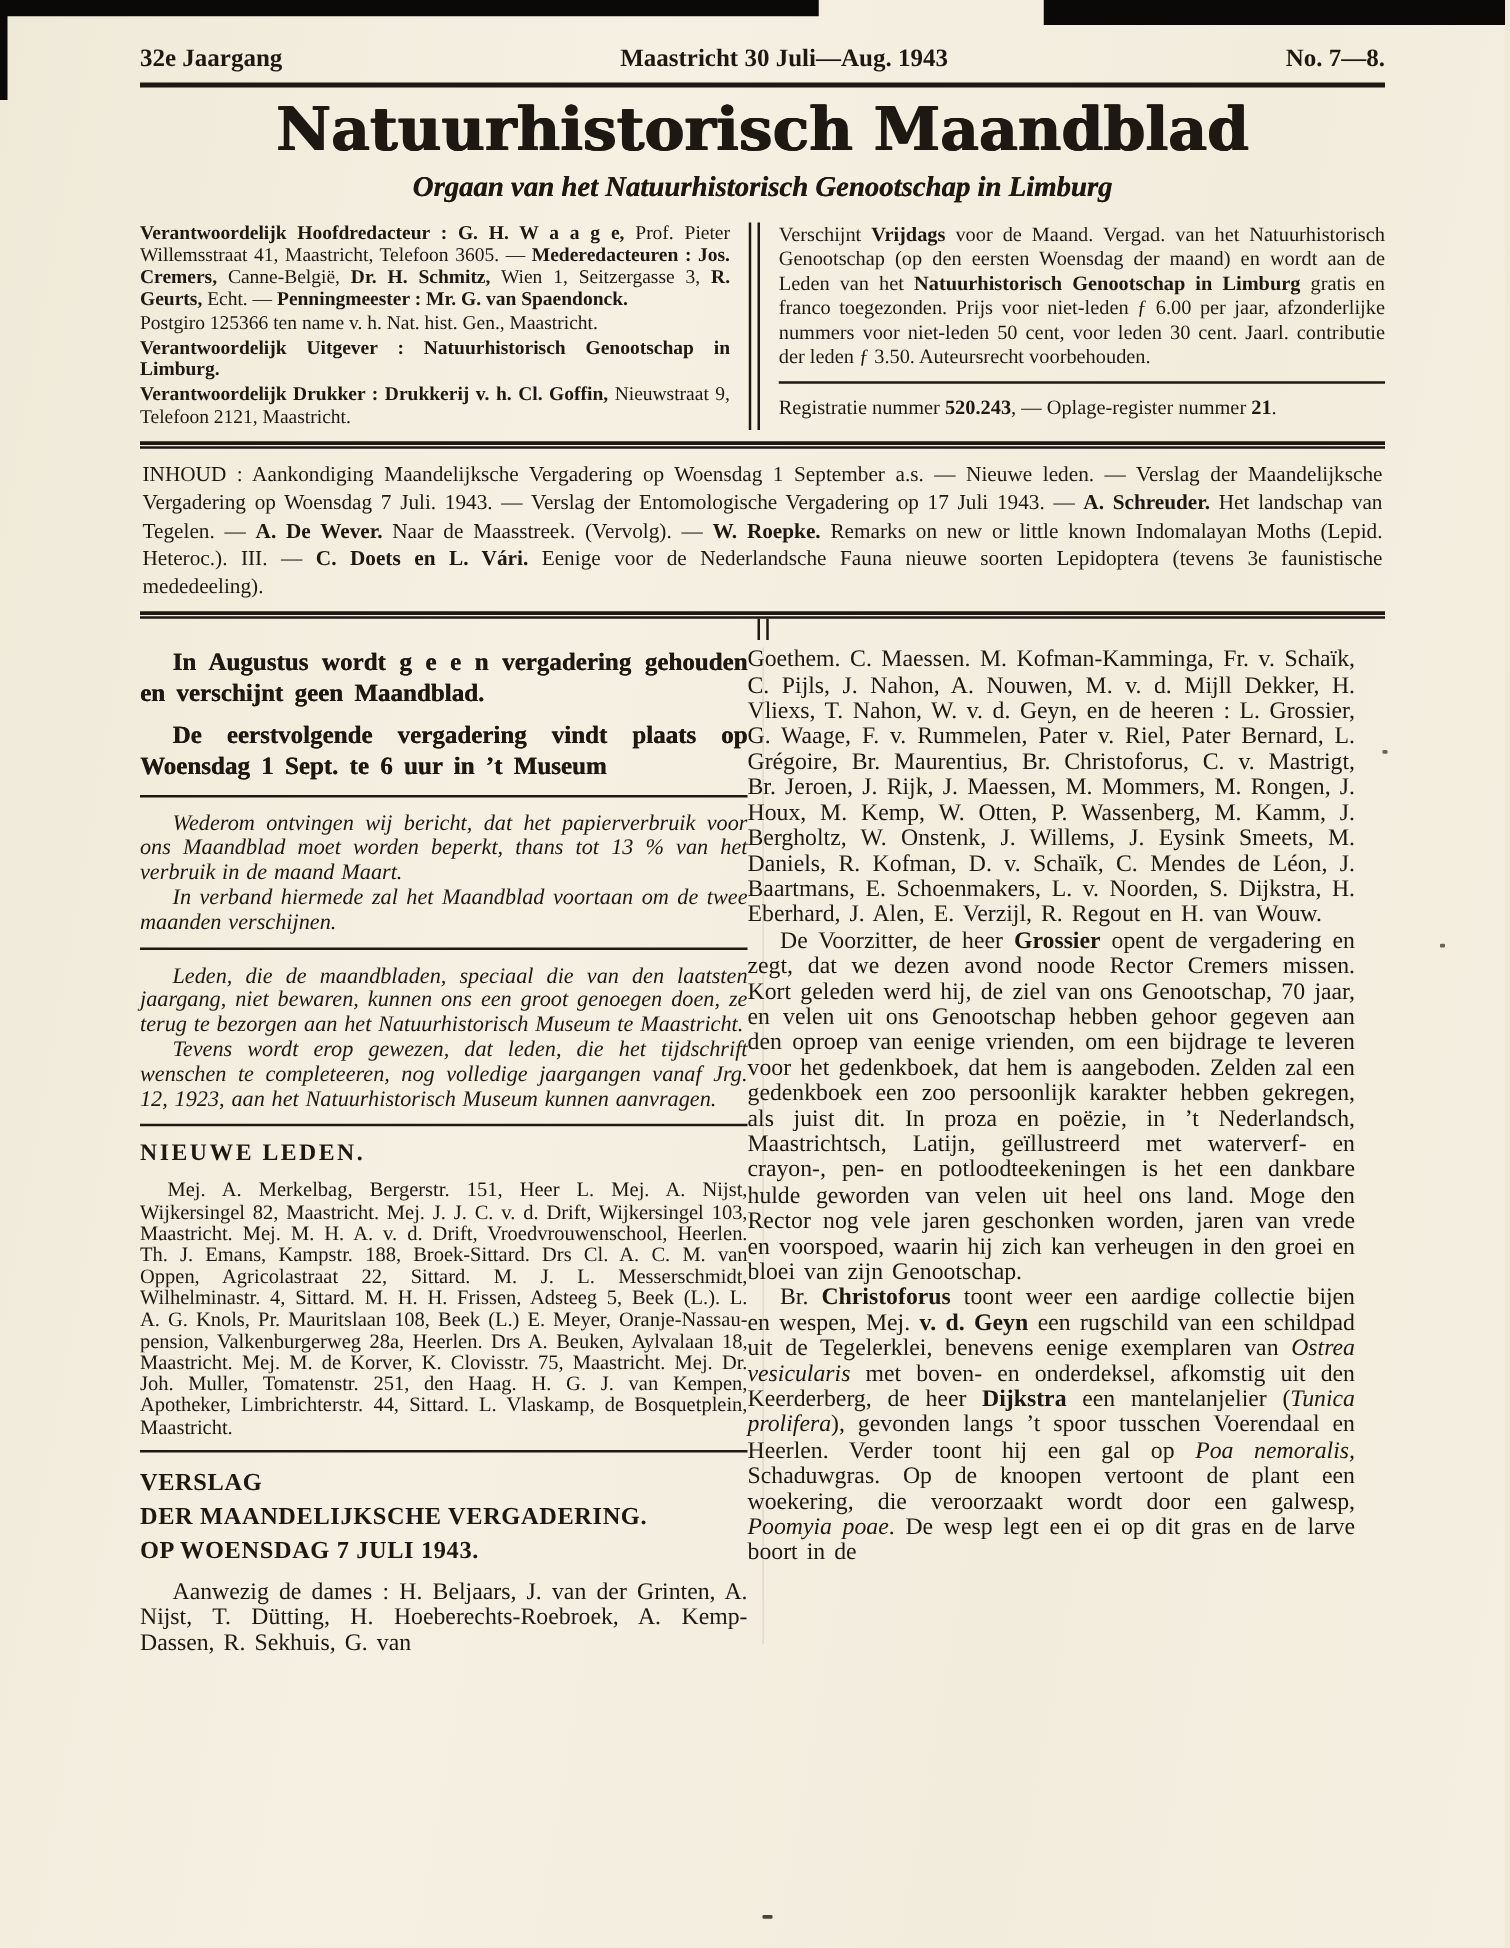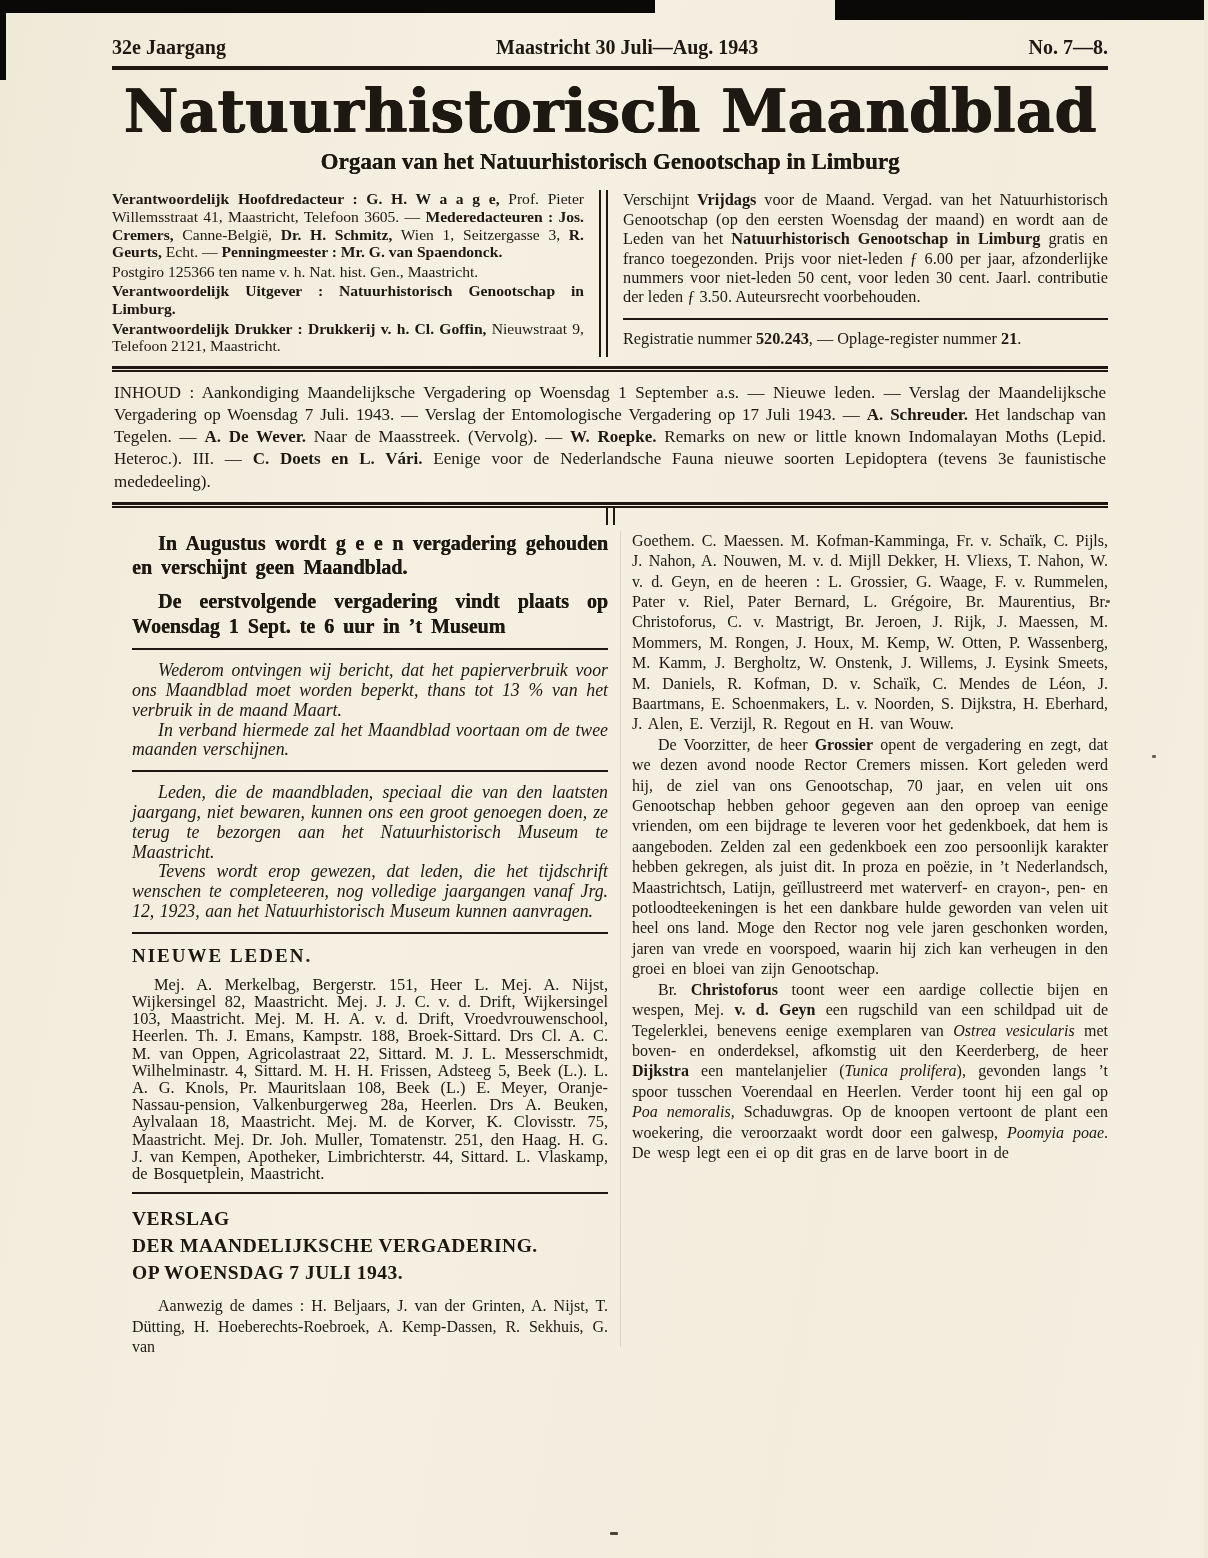--- a/index.html
+++ b/index.html
@@ -24,26 +24,27 @@
   .content { position:absolute; left:112px; top:0; width:996px; }
 
   .header-row {
     display:flex; justify-content:space-between; align-items:baseline;
     padding-top:36px; font-weight:bold; font-size:20px;
   }
   .header-rule { border-top:4px solid #1d1812; margin-top:7px; }
 
   .title {
     text-align:center; font-family:"DejaVu Serif",serif; font-weight:bold;
-    font-size:60px; line-height:1.04; margin-top:10px; letter-spacing:0px;
+    font-size:48px; line-height:1.04; margin-top:10px; letter-spacing:0px;
     text-shadow:0.7px 0 0 currentColor, -0.4px 0 0 currentColor;
   }
   .subtitle {
     text-align:center; font-weight:bold; font-size:23px; margin-top:7px;
     text-shadow:0.3px 0 0 currentColor;
+    font-style:italic;
   }
 
   .masthead { display:flex; margin-top:15px; }
   .mh-left {
     width:472px; font-size:15.6px; line-height:17.6px; text-align:justify;
   }
   .mh-left p { margin-bottom:2px; }
   .mh-divider {
     width:9px; border-left:2.5px solid #1d1812; border-right:2.5px solid #1d1812;
     margin:0 15px; align-self:stretch;
@@ -58,29 +59,29 @@
   }
   .inhoud {
     margin:10px 2px 9px; font-size:17px; line-height:22.2px; text-align:justify;
     word-spacing:1.5px;
   }
 
   .gutter-stub {
     width:9px; height:17px; margin:0 auto;
     border-left:2px solid #1d1812; border-right:2px solid #1d1812;
   }
-  .columns { position:relative; display:flex; gap:24px; margin-top:6px;margin-left:20px; }
+  .columns { position:relative; display:flex; margin-top:6px; }
   .columns::before {
     content:""; position:absolute; left:50%; top:0; bottom:10px; width:1px;
     background:rgba(110,100,80,0.18);
   }
   .col { width:486px; }
 
   .body-p {
-    font-size:16px; line-height:20.4px; text-align:justify; text-indent:26px;
+    font-size:19px; line-height:20.4px; text-align:justify; text-indent:26px;
     word-spacing:2.5px;
   }
   .no-indent { text-indent:0; }
 
   .announce {
     font-weight:bold; font-size:20px; line-height:24.6px; text-align:justify;
     text-indent:26px; word-spacing:4px; margin-bottom:9px;
     text-shadow:0.3px 0 0 currentColor;
   }
   .col-rule { border-top:2.5px solid #1d1812; margin:10px 0 11px; }

